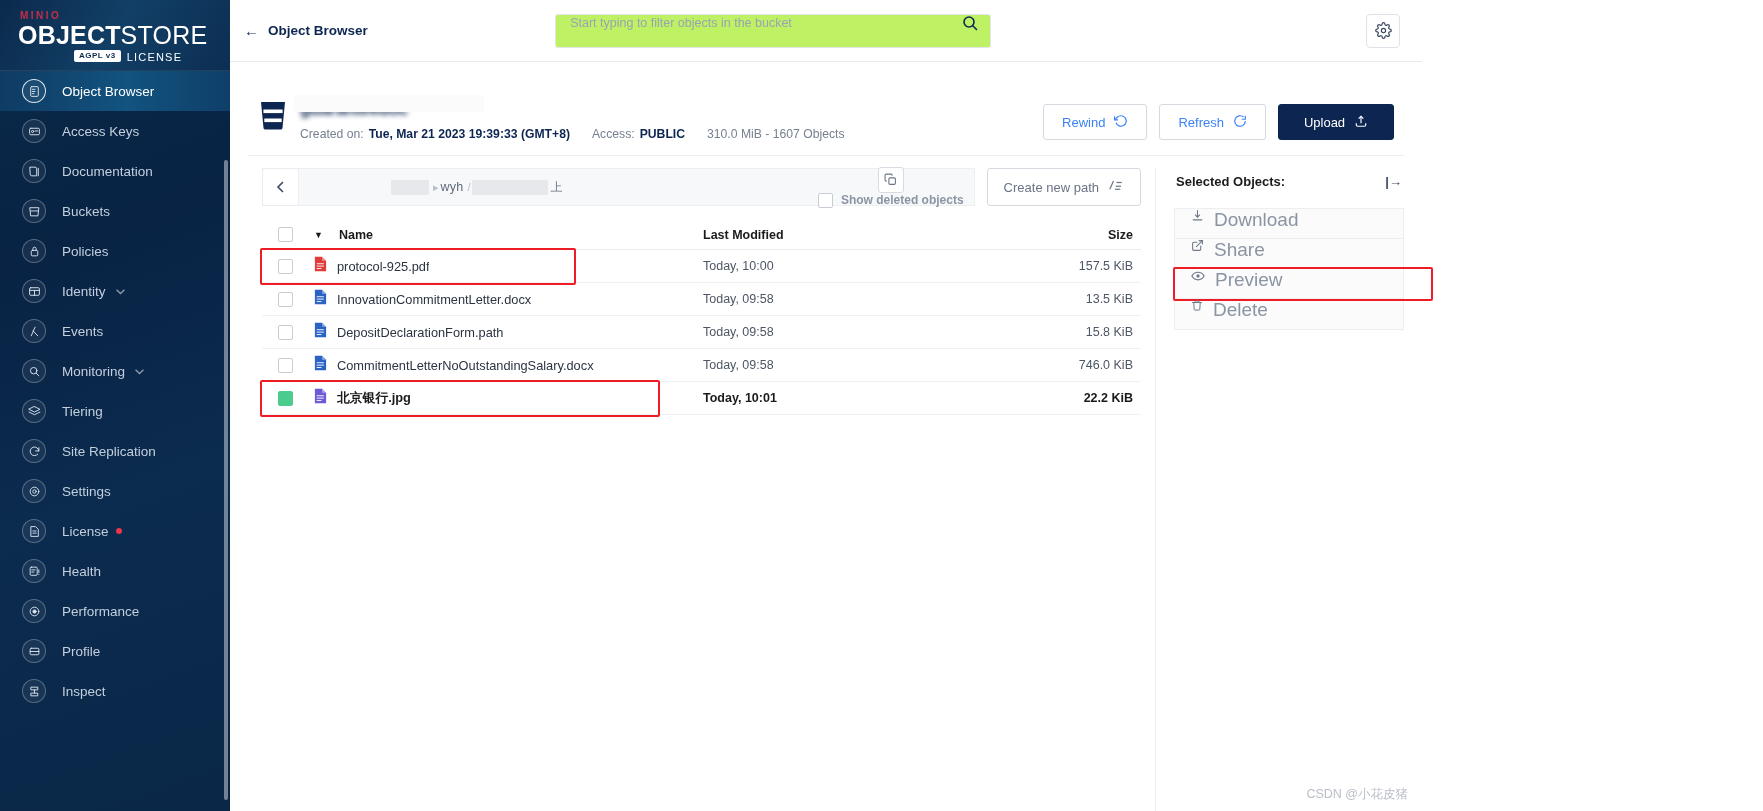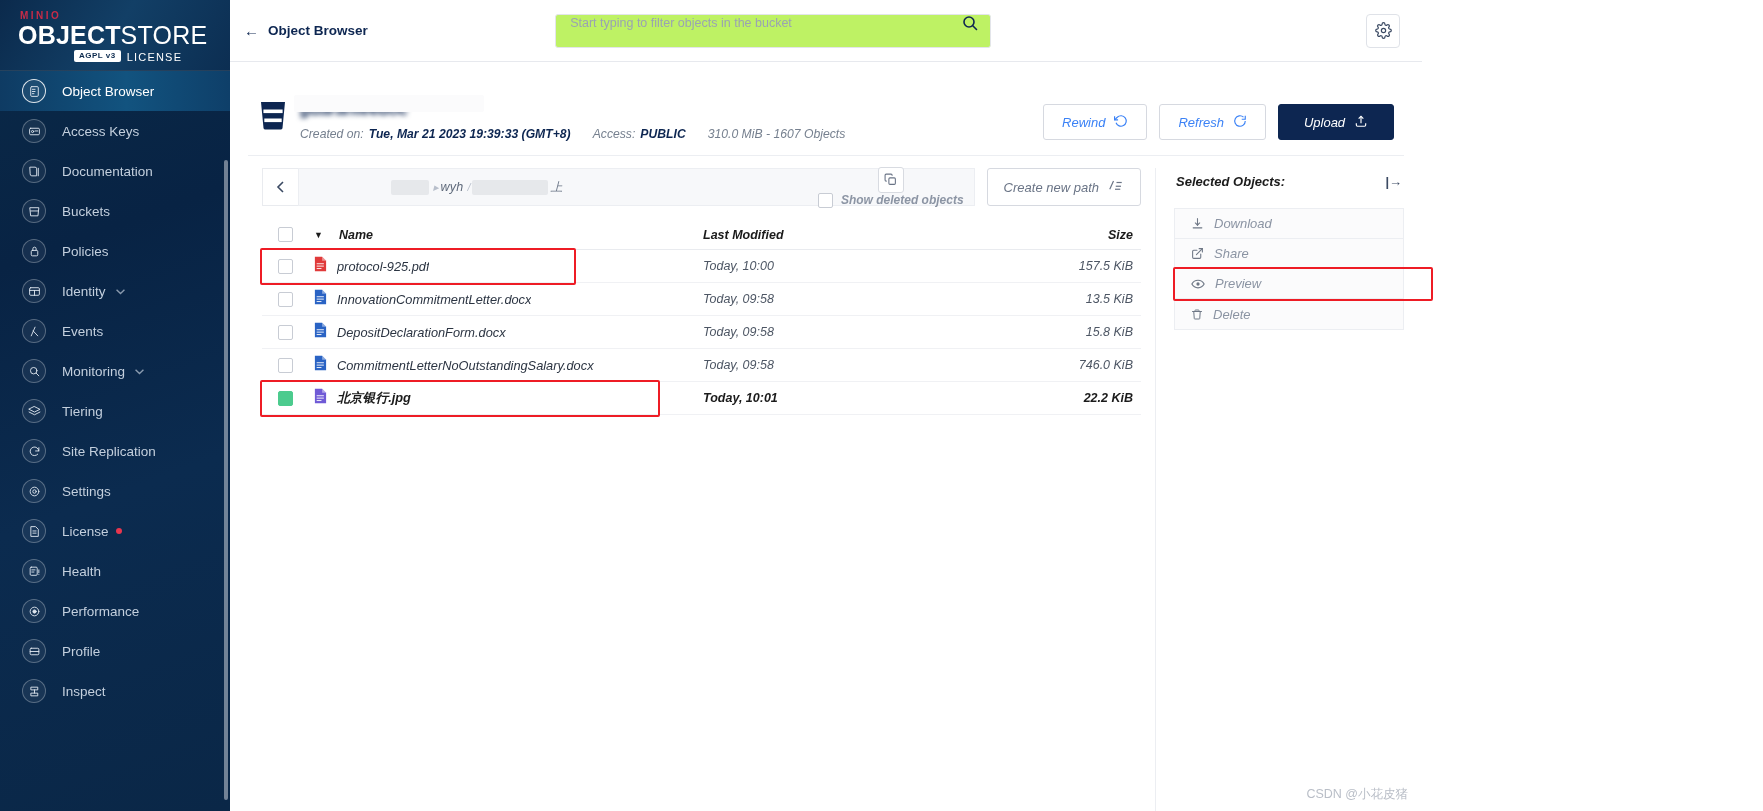--- a/index.html
+++ b/index.html
@@ -194,21 +194,20 @@
     margin-left: auto;
   }
 
   .content {
     flex: 1 1 auto;
     padding: 20px 18px 0 18px;
     background: #fff;
     display: flex;
     flex-direction: column;
     min-height: 0;
-    font-style: italic;
   }
 
   
   .bucket-head {
     display: flex;
     align-items: flex-start;
     padding: 16px 10px 14px 12px;
     border-bottom: 1px solid #eceef2;
   }
   .bucket-icon { margin-right: 14px; margin-top: 2px; }
@@ -430,25 +429,25 @@
   }
   .actions-title {
     font-size: 12.8px;
     font-weight: bold;
     color: #1b1b1b;
     padding: 12px 16px 11px 16px;
     border-bottom: 1px solid #eceef2;
   }
   .action-item {
     display: flex;
-    align-items: center;
+    align-items: flex-start;
     gap: 10px;
     padding: 0 16px;
     height: 30px;
-    font-size: 13px;
+    font-size: 19px;
     color: #8b94a3;
     border-bottom: 1px solid #eceef2;
     cursor: pointer;
     position: relative;
   }
   .action-item:last-child { border-bottom: 0; }
   .action-icon { display: flex; align-items: center; color: #6f7886; }
 
   .watermark {
     position: absolute;
@@ -822,21 +821,21 @@
                     <span class="chk"></span>
                   </div>
                   <div class="c-name">
                     <span><svg width="13" height="16" viewBox="0 0 16 20">
                         <path d="M1 1h9l5 5v13H1z" fill="#2a63c4"></path>
                         <path d="M10 1l5 5h-5z" fill="#ffffff" opacity="0.45"></path>
                         <rect x="3.2" y="9" width="9" height="1.3" fill="#fff" opacity="0.85"></rect>
                         <rect x="3.2" y="12" width="9" height="1.3" fill="#fff" opacity="0.85"></rect>
                         <rect x="3.2" y="15" width="6" height="1.3" fill="#fff" opacity="0.85"></rect>
                       </svg></span>
-                    <span class="fname">DepositDeclarationForm.docx</span>
+                    <span class="fname">DepositDeclarationForm.path</span>
                   </div>
                   <div class="c-mod">Today, 09:58</div>
                   <div class="c-size">15.8 KiB</div>
                 </div>
                 <div class="trow">
                   <div class="c-check">
                     <span class="chk"></span>
                   </div>
                   <div class="c-name">
                     <span><svg width="13" height="16" viewBox="0 0 16 20">

